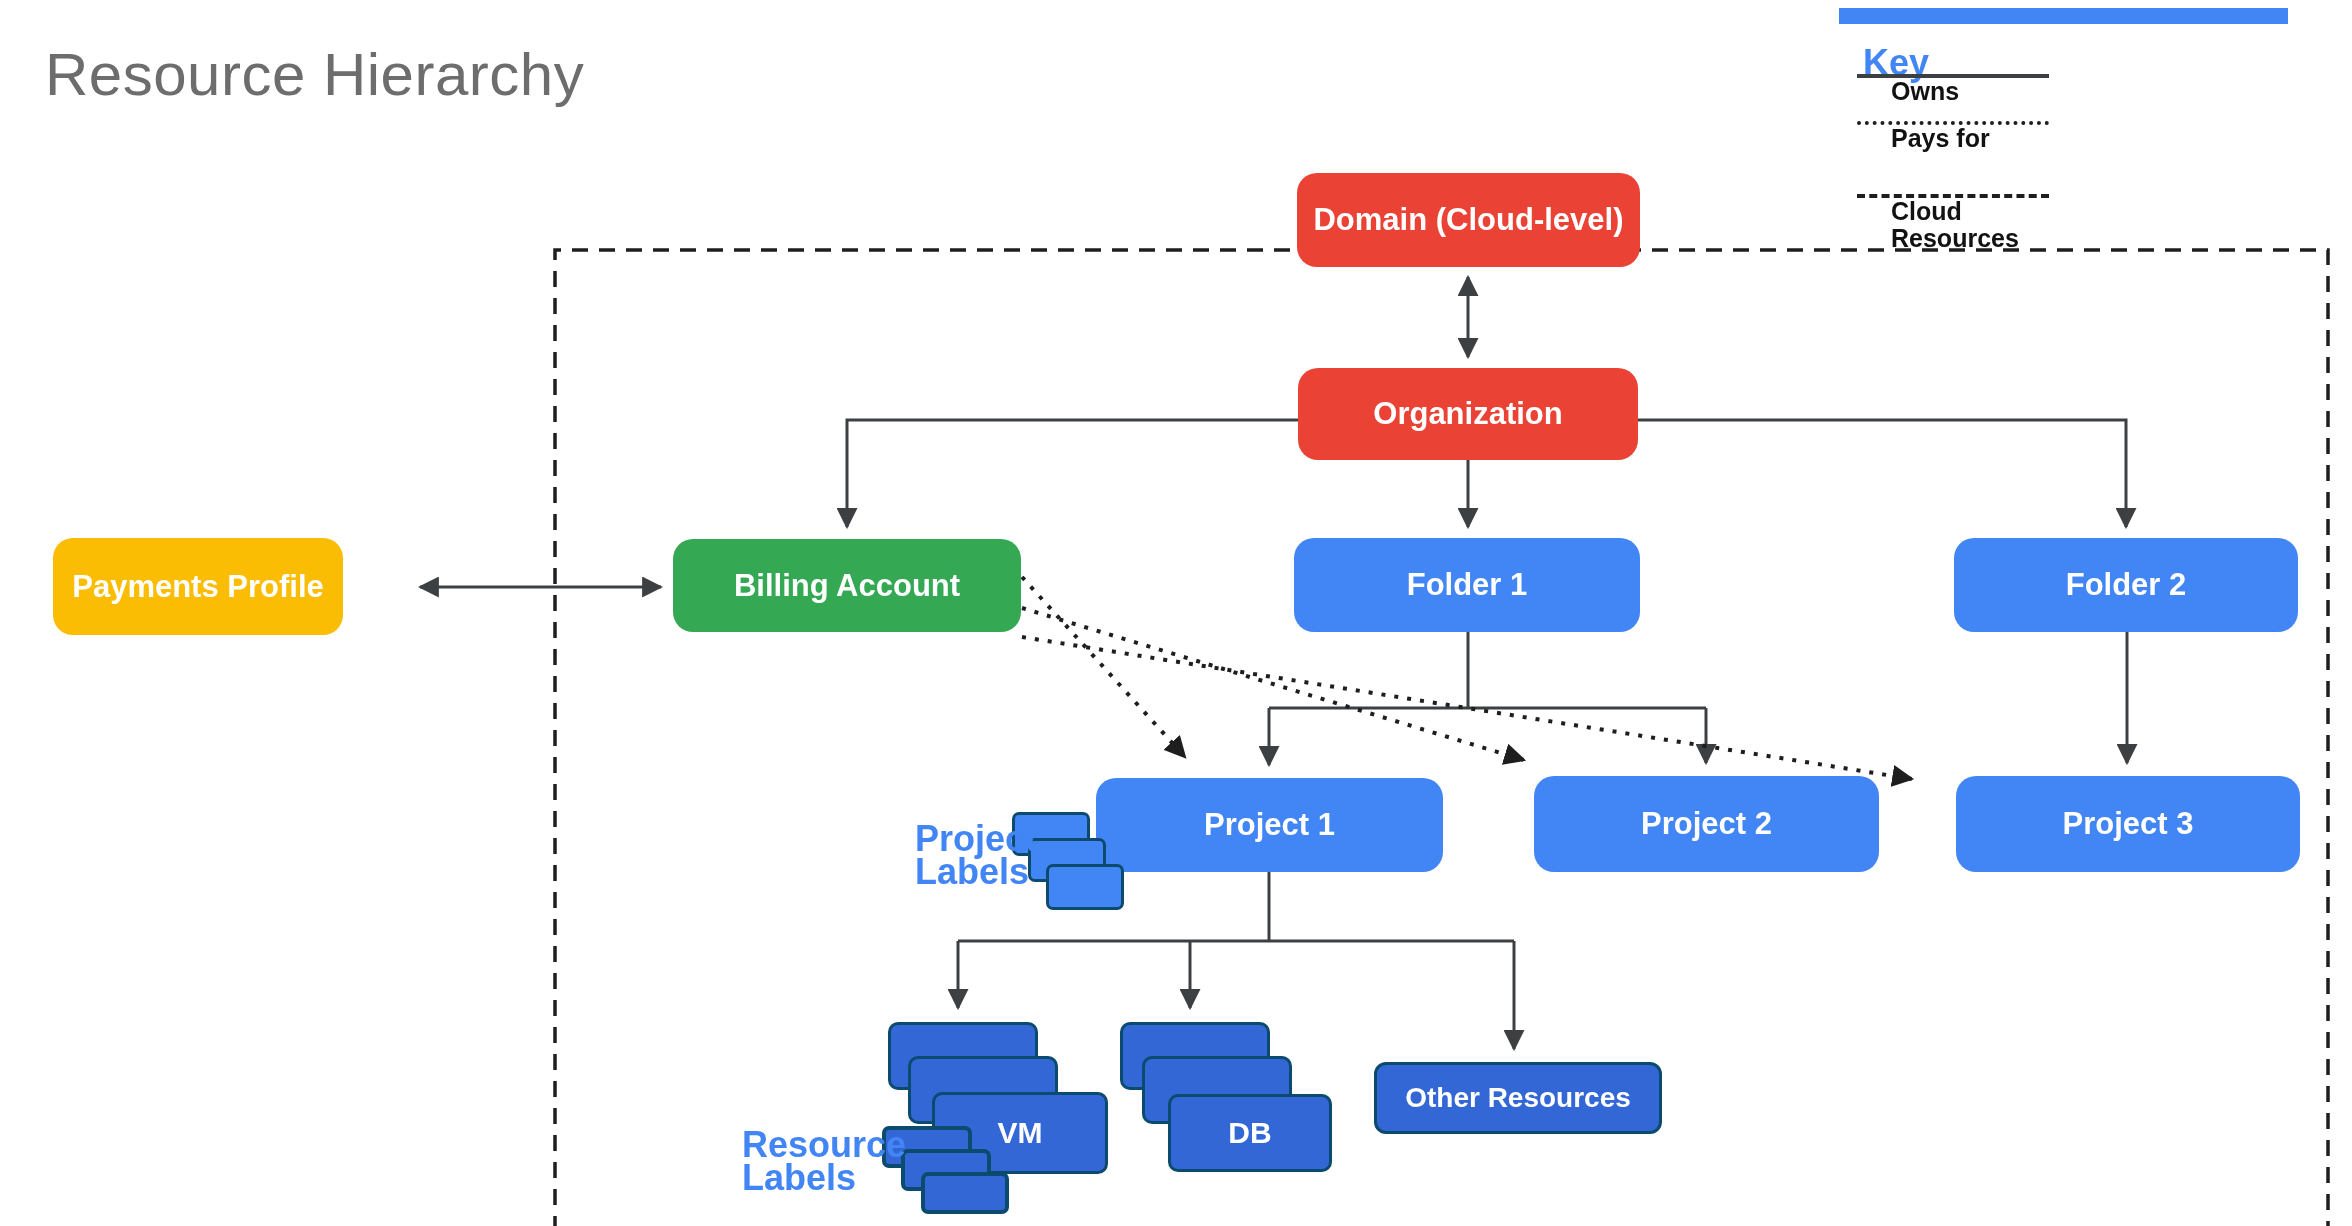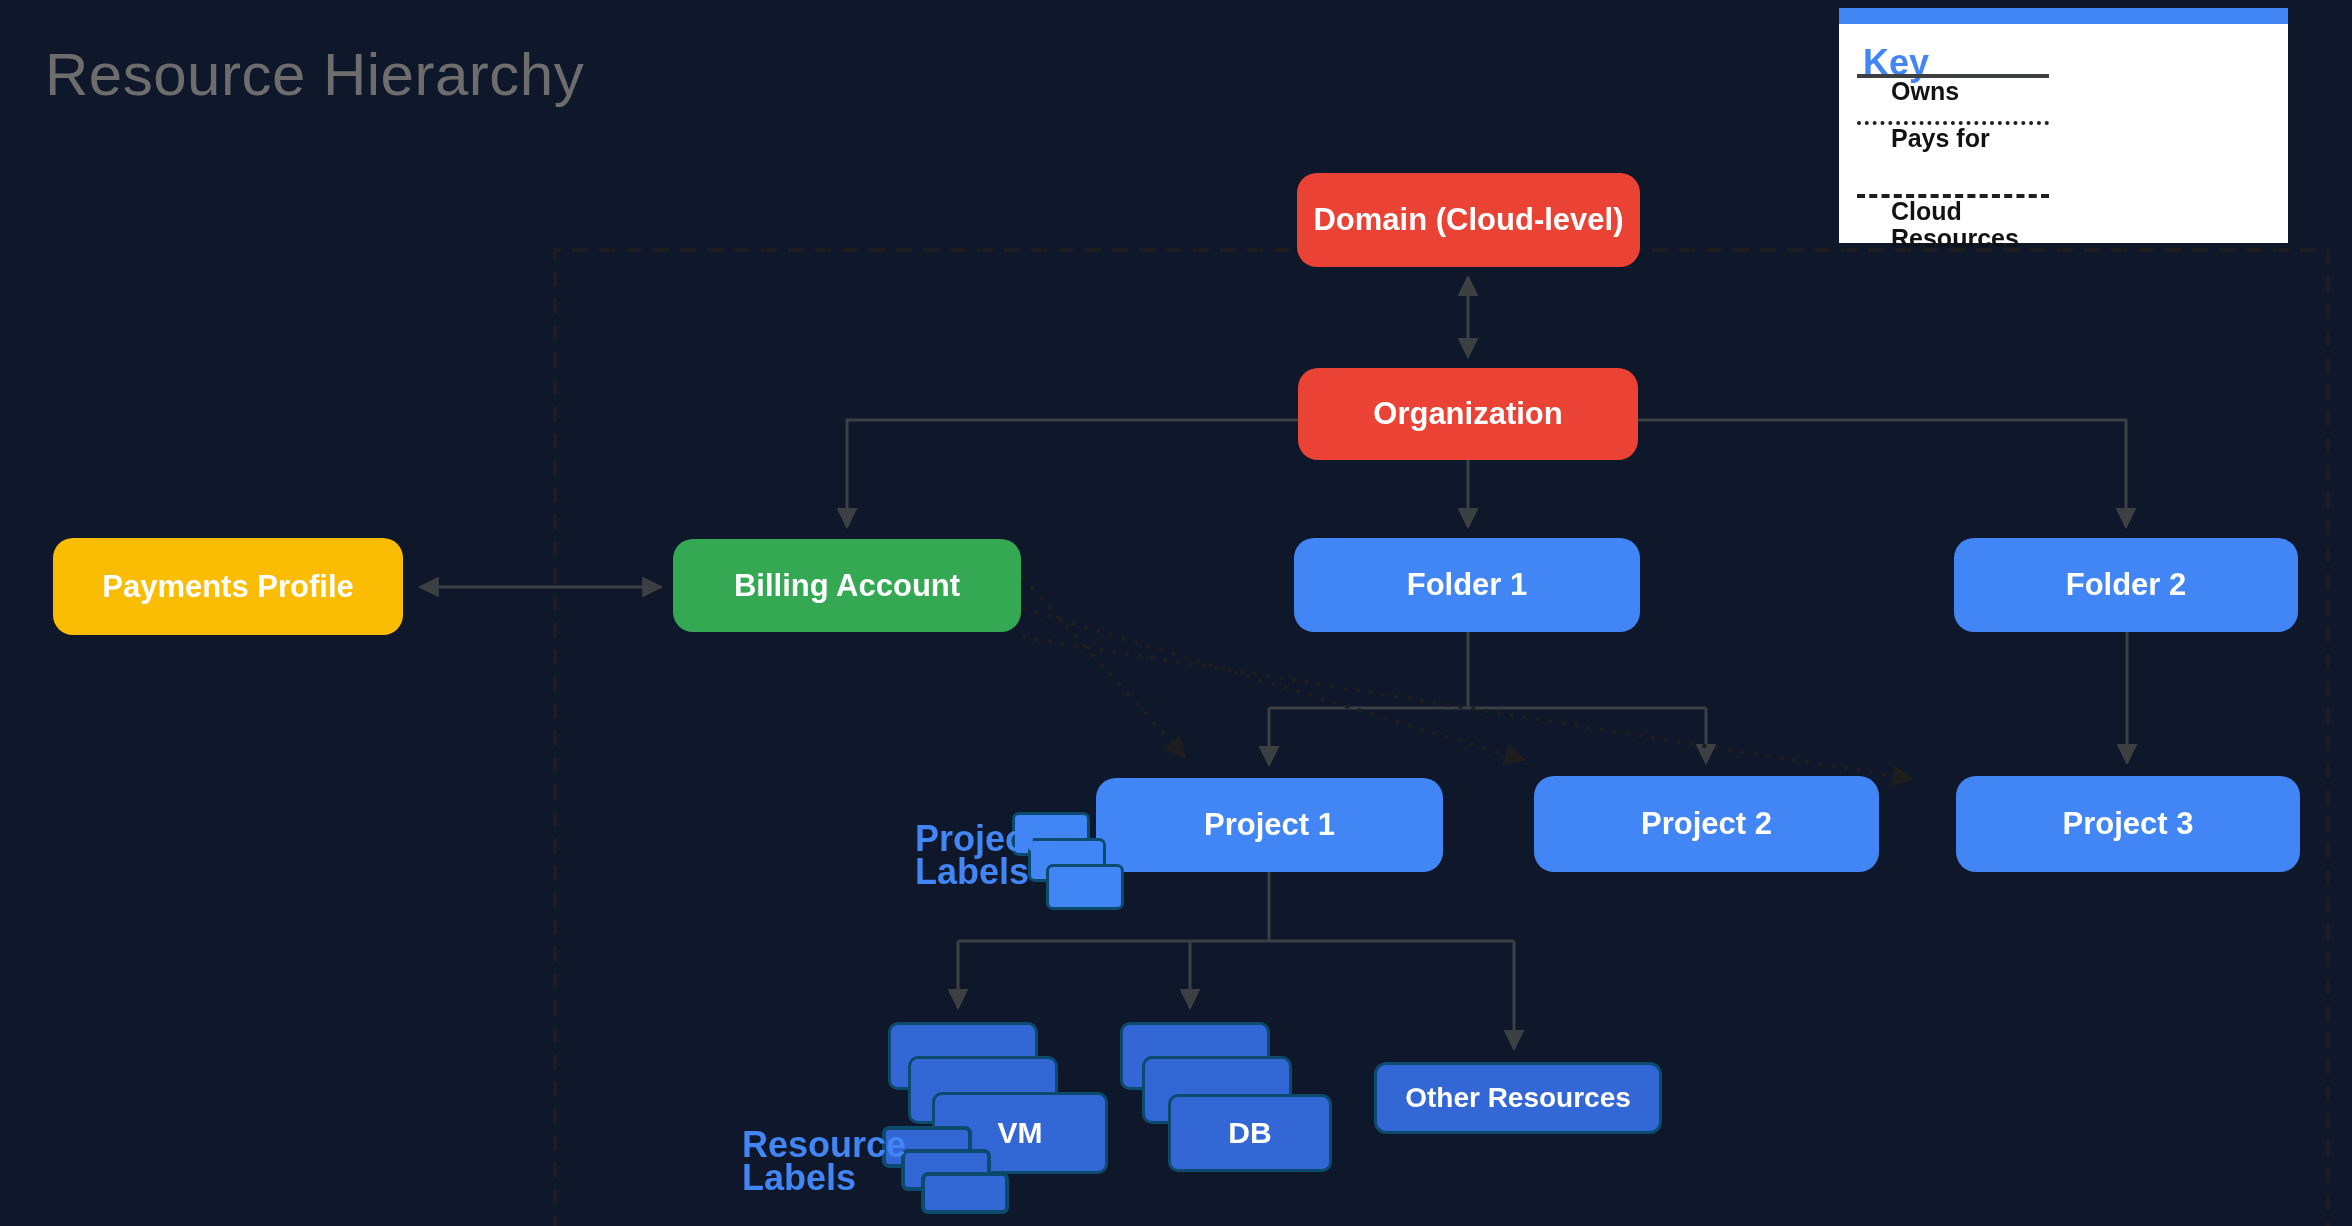--- a/index.html
+++ b/index.html
@@ -1,17 +1,17 @@
 <!DOCTYPE html>
 <html><head>
 <meta charset="utf-8">
 <style>
   html,body{margin:0;padding:0;}
   body{background:#e9ebee;font-family:"Liberation Sans",sans-serif;}
-  #stage{position:relative;width:2352px;height:1226px;background:#0f172a;overflow:hidden;}
+  #stage{position:relative;width:2352px;height:1226px;background:#ffffff;overflow:hidden;}
 
   
   .page-title{position:absolute;left:45px;top:40px;font-size:60px;font-weight:400;color:#6D6D6D;letter-spacing:0.5px;}
 
   
   .key-panel{position:absolute;left:1839px;top:8px;width:449px;height:235px;background:#ffffff;}
   .key-topbar{position:absolute;left:0;top:0;width:100%;height:16px;background:#4285F4;}
   .key-title{position:absolute;left:24px;top:34px;font-size:36px;font-weight:700;color:#4285F4;}
   .key-row{position:absolute;left:18px;display:flex;align-items:center;flex-direction:column;}
   .key-row .sample{width:192px;margin-right:46px;flex:0 0 auto;}
@@ -97,21 +97,21 @@
       <div class="key-label">Pays for</div>
     </div>
     <div class="key-row key-row-3">
       <div class="sample sample-dashed"></div>
       <div class="key-label">Cloud Resources</div>
     </div>
   </div>
 
   <div class="node node-red" style="left:1297px;top:173px;width:343px;height:94px;">Domain (Cloud-level)</div>
   <div class="node node-red" style="left:1298px;top:368px;width:340px;height:92px;">Organization</div>
-  <div class="node node-yellow" style="left:53px;top:538px;width:350px;height:97px;">Payments Profile</div>
+  <div class="node node-yellow" style="left:53px;top:538px;width:290px;height:97px;">Payments Profile</div>
   <div class="node node-green" style="left:673px;top:539px;width:348px;height:93px;">Billing Account</div>
   <div class="node node-blue" style="left:1294px;top:538px;width:346px;height:94px;">Folder 1</div>
   <div class="node node-blue" style="left:1954px;top:538px;width:344px;height:94px;">Folder 2</div>
   <div class="node node-blue" style="left:1096px;top:778px;width:347px;height:94px;">Project 1</div>
   <div class="node node-blue" style="left:1534px;top:776px;width:345px;height:96px;">Project 2</div>
   <div class="node node-blue" style="left:1956px;top:776px;width:344px;height:96px;">Project 3</div>
 
   <div class="card chip-blue" style="left:1012px;top:812px;width:72px;height:38px;border-radius:7px;"></div>
   <div class="card chip-blue" style="left:1028px;top:838px;width:72px;height:38px;border-radius:7px;"></div>
   <div class="card chip-blue" style="left:1046px;top:864px;width:72px;height:40px;border-radius:7px;"></div>

